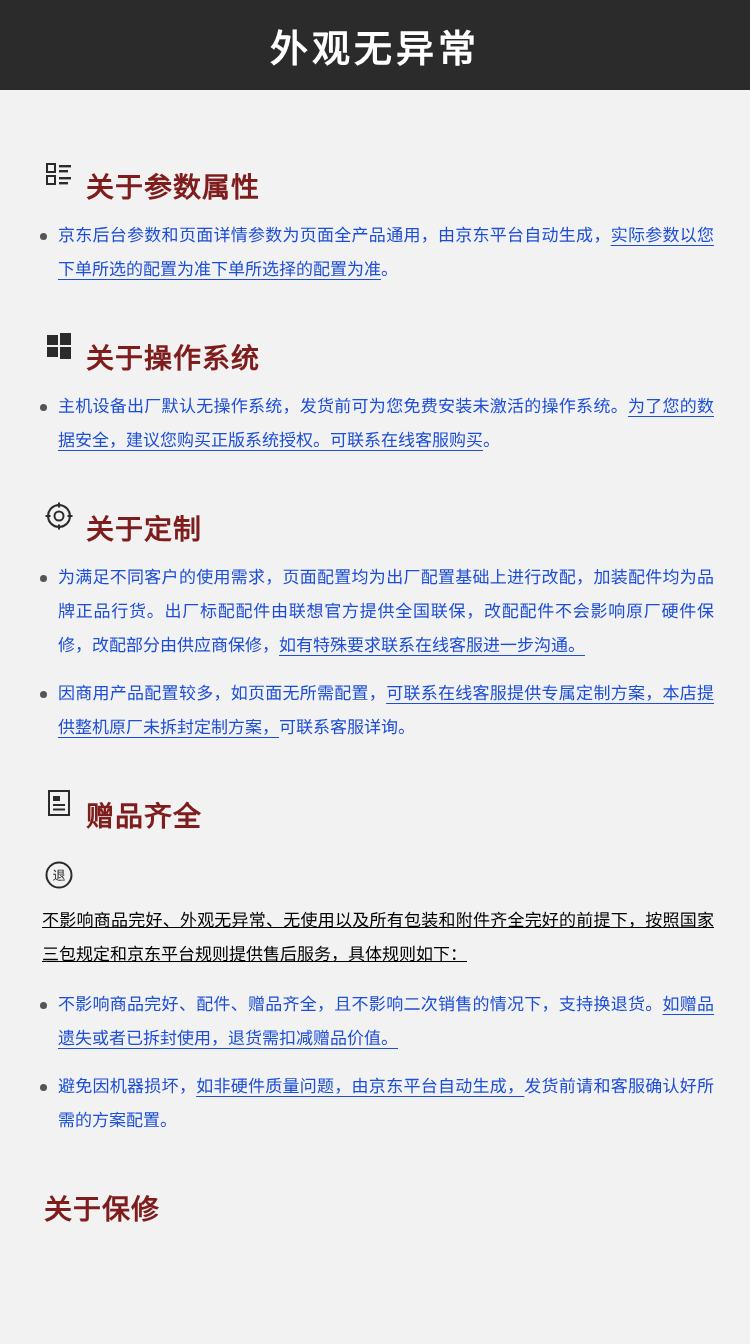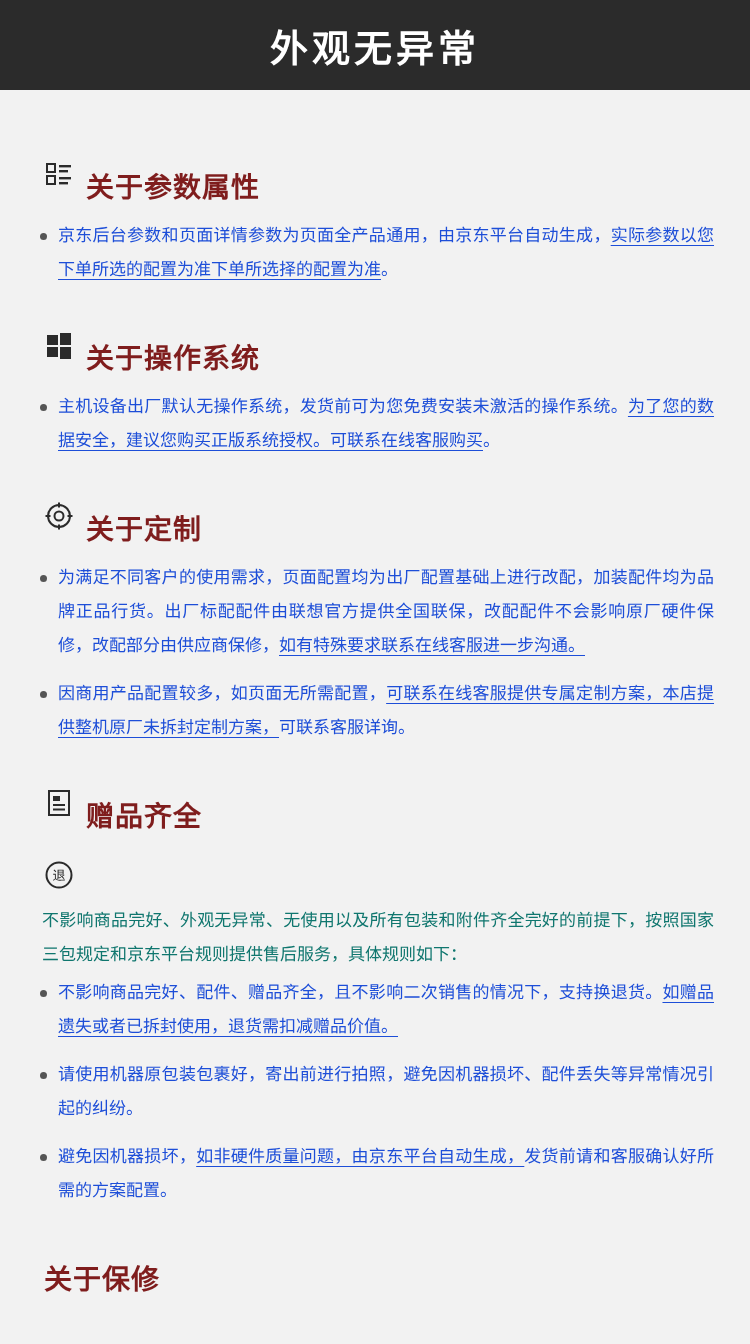--- a/index.html
+++ b/index.html
@@ -60,23 +60,24 @@
   .section-title {
     font-size: 28px;
     font-weight: bold;
     color: #7f1d1d;
     letter-spacing: 1px;
     margin-top: 23px;
   }
   .plain-para {
     font-size: 17px;
     line-height: 34px;
-    color: #0f766e;
-    margin: 4px 0 4px 6px;
+    color: #000000;
+    margin: 4px 0 16px 6px;
     text-align: justify;
+    text-decoration: underline;
   }
   ul.bullets {
     list-style: none;
     margin: 0;
     padding: 0;
   }
   ul.bullets li {
     position: relative;
     padding-left: 22px;
     margin-bottom: 14px;
@@ -184,21 +185,20 @@
           <span class="section-icon">
             <svg width="30" height="30" viewBox="0 0 30 30">
               <circle cx="15" cy="15" r="12.5" fill="none" stroke="currentColor" stroke-width="2"></circle>
               <text x="15" y="20" font-size="13" text-anchor="middle" fill="currentColor" font-family="DejaVu Sans, sans-serif">退</text>
             </svg>
           </span>
         </div>
         <div class="plain-para">不影响商品完好、外观无异常、无使用以及所有包装和附件齐全完好的前提下，按照国家三包规定和京东平台规则提供售后服务，具体规则如下：</div>
         <ul class="bullets">
           <li><span>不影响商品完好、配件、赠品齐全，且不影响二次销售的情况下，支持换退货。</span><span class="u">如赠品遗失或者已拆封使用，退货需扣减赠品价值。</span></li>
-          <li><span>请使用机器原包装包裹好，寄出前进行拍照，避免因机器损坏、配件丢失等异常情况引起的纠纷。</span></li>
           <li><span>避免因机器损坏，</span><span class="u">如非硬件质量问题，由京东平台自动生成，</span><span>发货前请和客服确认好所需的方案配置。</span></li>
         </ul>
       </div>
       <div class="section">
         <div class="section-head">
           <span class="section-title">关于保修</span>
         </div>
       </div>
     </div>
 

